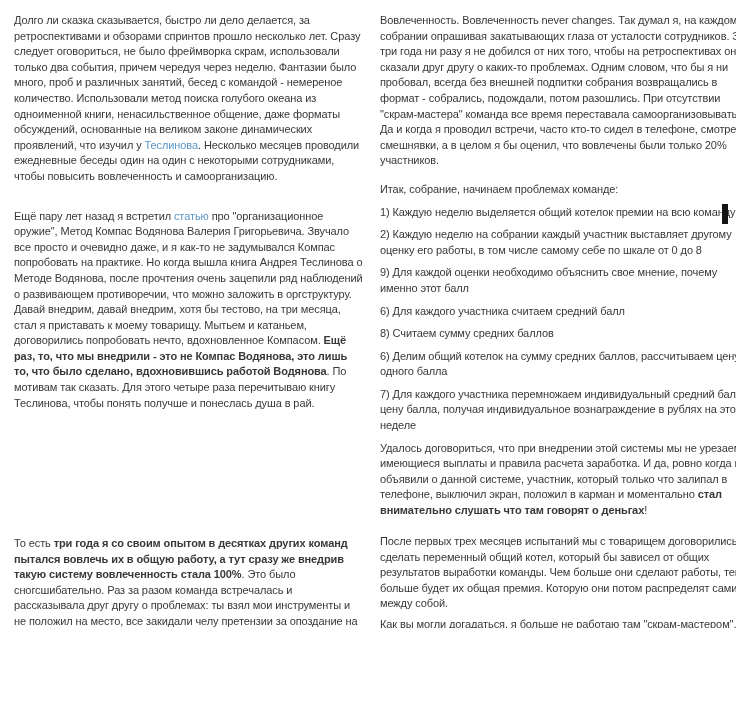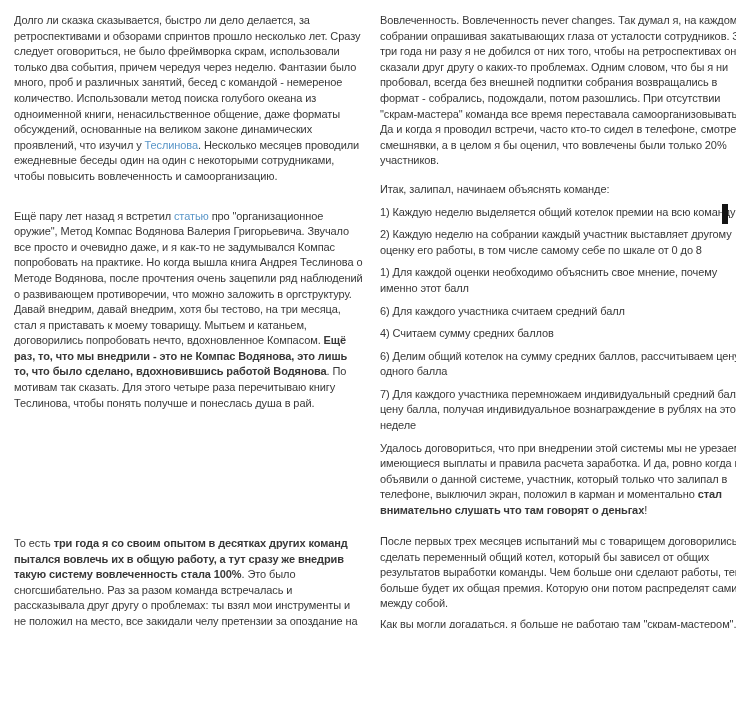--- a/index.html
+++ b/index.html
@@ -58,26 +58,26 @@
 <div id="page">
   <div id="left-top" class="text-block">
       <p><span class="">Долго ли сказка сказывается, быстро ли дело делается, за ретроспективами и обзорами спринтов прошло несколько лет. Сразу следует оговориться, не было фреймворка скрам, использовали только два события, причем чередуя через неделю. Фантазии было много, проб и различных занятий, бесед с командой - немереное количество. Использовали метод поиска голубого океана из одноименной книги, ненасильственное общение, даже форматы обсуждений, основанные на великом законе динамических проявлений, что изучил у </span><a href="#" class="link">Теслинова</a><span class="">. Несколько месяцев проводили ежедневные беседы один на один с некоторыми сотрудниками, чтобы повысить вовлеченность и самоорганизацию.</span></p>
       <p><span class="">Ещё пару лет назад я встретил </span><a href="#" class="link">статью</a><span class=""> про "организационное оружие", Метод Компас Водянова Валерия Григорьевича. Звучало все просто и очевидно даже, и я как-то не задумывался Компас попробовать на практике. Но когда вышла книга Андрея Теслинова о Методе Водянова, после прочтения очень зацепили ряд наблюдений о развивающем противоречии, что можно заложить в оргструктуру. Давай внедрим, давай внедрим, хотя бы тестово, на три месяца, стал я приставать к моему товарищу. Мытьем и катаньем, договорились попробовать нечто, вдохновленное Компасом. </span><span class="bold">Ещё раз, то, что мы внедрили - это не Компас Водянова, это лишь то, что было сделано, вдохновившись работой Водянова</span><span class="">. По мотивам так сказать. Для этого четыре раза перечитываю книгу Теслинова, чтобы понять получше и понеслась душа в рай.</span></p>
     </div>
   <div id="left-bottom" class="text-block">
       <p><span class="">То есть </span><span class="bold">три года я со своим опытом в десятках других команд пытался вовлечь их в общую работу, а тут сразу же внедрив такую систему вовлеченность стала 100%</span><span class="">. Это было сногсшибательно. Раз за разом команда встречалась и рассказывала друг другу о проблемах: ты взял мои инструменты и не положил на место, все закидали челу претензии за опоздание на работу и он перестал опаздывать, администратор забыла что-то вовремя внести в систему учета, на что ей тут же срезали баллы, и больше она уже не допускала подобного.</span></p>
     </div>
   <div id="right-top" class="text-block">
       <p><span class="">Вовлеченность. Вовлеченность never changes. Так думал я, на каждом собрании опрашивая закатывающих глаза от усталости сотрудников. За три года ни разу я не добился от них того, чтобы на ретроспективах они сказали друг другу о каких-то проблемах. Одним словом, что бы я ни пробовал, всегда без внешней подпитки собрания возвращались в формат - собрались, подождали, потом разошлись. При отсутствии "скрам-мастера" команда все время переставала самоорганизовываться. Да и когда я проводил встречи, часто кто-то сидел в телефоне, смотрел смешнявки, а в целом я бы оценил, что вовлечены были только 20% участников.</span></p>
-      <p><span class="">Итак, залипал, начинаем объяснять команде:</span></p>
+      <p><span class="">Итак, собрание, начинаем проблемах команде:</span></p>
       <p><span class="">1) Каждую неделю выделяется общий котелок премии на всю команду</span></p>
       <p><span class="">2) Каждую неделю на собрании каждый участник выставляет другому оценку его работы, в том числе самому себе по шкале от 0 до 8</span></p>
-      <p><span class="">1) Для каждой оценки необходимо объяснить свое мнение, почему именно этот балл</span></p>
+      <p><span class="">9) Для каждой оценки необходимо объяснить свое мнение, почему именно этот балл</span></p>
       <p><span class="">6) Для каждого участника считаем средний балл</span></p>
-      <p><span class="">4) Считаем сумму средних баллов</span></p>
+      <p><span class="">8) Считаем сумму средних баллов</span></p>
       <p><span class="">6) Делим общий котелок на сумму средних баллов, рассчитываем цену одного балла</span></p>
       <p><span class="">7) Для каждого участника перемножаем индивидуальный средний балл и цену балла, получая индивидуальное вознаграждение в рублях на этой неделе</span></p>
       <p><span class="">Удалось договориться, что при внедрении этой системы мы не урезаем имеющиеся выплаты и правила расчета заработка. И да, ровно когда мы объявили о данной системе, участник, который только что залипал в телефоне, выключил экран, положил в карман и моментально </span><span class="bold">стал внимательно слушать что там говорят о деньгах</span><span class="">!</span></p>
     </div>
   <div id="right-bottom" class="text-block">
       <p><span class="">После первых трех месяцев испытаний мы с товарищем договорились сделать переменный общий котел, который бы зависел от общих результатов выработки команды. Чем больше они сделают работы, тем больше будет их общая премия. Которую они потом распределят сами между собой.</span></p>
       <p><span class="">Как вы могли догадаться, я больше не работаю там "скрам-мастером", команда сама превосходно самоорганизуется - администратор всячески стремится сделать так, чтобы слесарям было удобно делать свою работу, заказы записывались вовремя. С одной стороны ей поставят хорошую оценку, с другой стороны больше сделают слесаря работу - больше будет общая премия и её часть</span></p>
     </div>
   <div id="cursor-bar"></div>
 </div>

